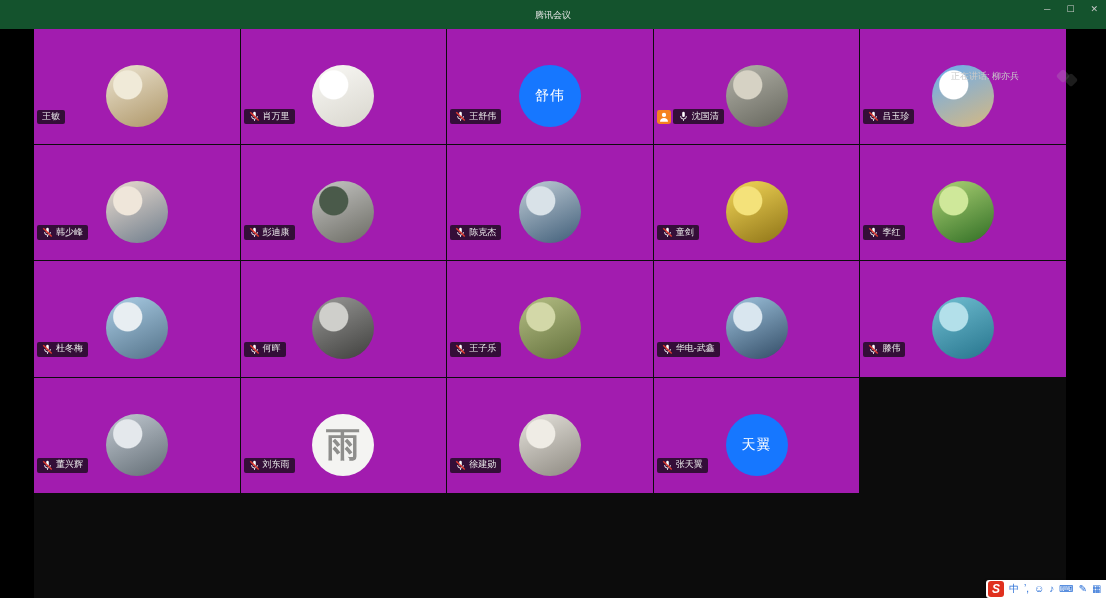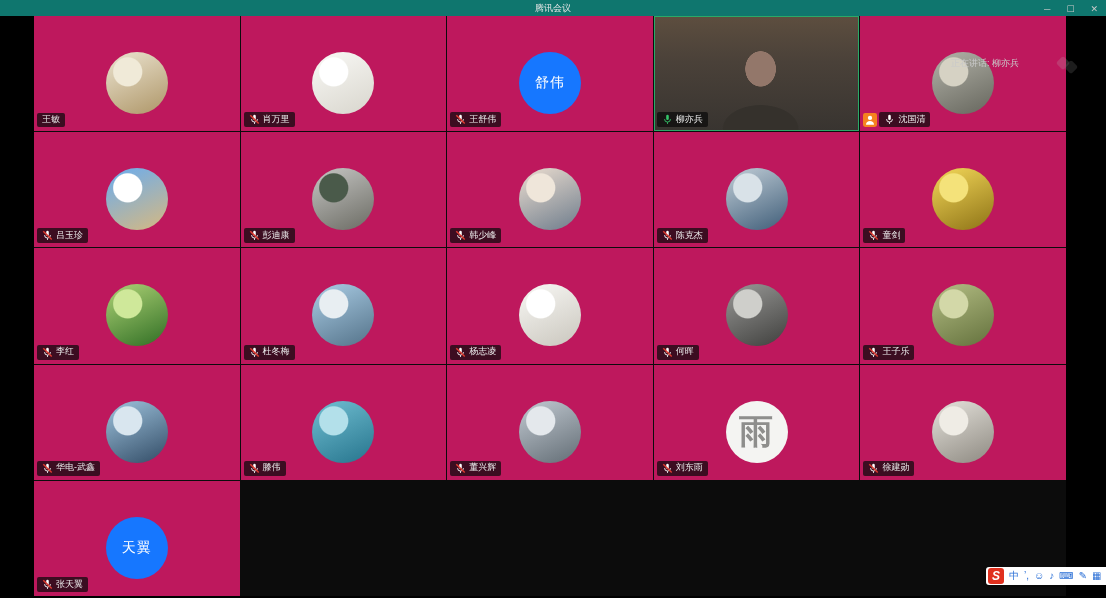--- a/index.html
+++ b/index.html
@@ -1,46 +1,46 @@
 <!DOCTYPE html>
 <html><head>
 <meta charset="utf-8">
 <style>
   * { margin:0; padding:0; box-sizing:border-box; }
   html,body { background:#000; }
   body { font-family:"Liberation Sans","DejaVu Sans",sans-serif; }
   .window { position:relative; width:1106px; height:598px; background:#000; overflow:hidden; }
 
   
-  .titlebar { position:relative; height:16px; background:#0f766e; }
+  .titlebar { position:relative; height:29px; background:#14532d; }
   .titlebar .title { position:absolute; left:50%; top:50%; transform:translate(-50%,-50%);
     font-size:9px; color:#e8e8e8; white-space:nowrap; }
   .win-controls { position:absolute; right:8px; top:0; height:18px; display:flex; align-items:center; gap:16px; }
   .win-controls span { font-size:9px; color:#c9c9c9; cursor:default; line-height:1; }
 
   
   .stage { position:relative; width:1106px; height:580px; background:#000; }
   .grid { position:absolute; left:34px; top:0; width:1032px; height:580px;
     display:grid; grid-template-columns:repeat(5,1fr); grid-template-rows:repeat(5,1fr);
     gap:1px; background:#0c0c0c; }
-  .tile { position:relative; background:#be185d; overflow:hidden; }
+  .tile { position:relative; background:#a21caf; overflow:hidden; }
   .tile.speaking { box-shadow:inset 0 0 0 1px #2aa968; }
   .tile.video { background:
       radial-gradient(ellipse 26px 30px at 52% 46%, #93776a 58%, rgba(0,0,0,0) 60%),
       radial-gradient(ellipse 64px 40px at 52% 98%, #35312c 58%, rgba(0,0,0,0) 60%),
       linear-gradient(180deg,#5d4e3f 0%,#4a4139 40%,#383430 100%); }
 
   .avatar { position:absolute; left:50%; top:36px; transform:translateX(-50%);
     width:62px; height:62px; border-radius:50%; display:flex; align-items:center; justify-content:center; }
   .avatar .avatar-text { font-size:14px; color:#fff; letter-spacing:1px; }
   .avatar.char .avatar-text { font-size:34px; font-family:"DejaVu Serif","Liberation Serif",serif; font-weight:bold; }
   .avatar-badge { position:absolute; right:-2px; bottom:2px; width:10px; height:10px;
     background:#e03b30; border-radius:2px; display:none; }
 
-  .label-row { position:absolute; left:3px; bottom:4px; display:flex; align-items:center; gap:2px; max-width:95%; }
+  .label-row { position:absolute; left:3px; bottom:20px; display:flex; align-items:center; gap:2px; max-width:95%; }
   .host-badge { width:14px; height:14px; display:none; }
   .pill { display:inline-flex; align-items:center; gap:3px; background:rgba(10,10,10,.72);
     border-radius:2px; padding:2px 5px; }
   .pill .mic { display:inline-flex; line-height:0; }
   .pill .pname { font-size:9px; line-height:1.1; color:#ececec; white-space:nowrap; }
 
   
   .speaking-banner { position:absolute; left:951px; top:41px; font-size:9px; color:#c9c9c9; white-space:nowrap; }
   .watermark { position:absolute; left:1058px; top:42px; width:26px; height:16px; opacity:.55; }
   .watermark i { position:absolute; width:10px; height:10px; transform:rotate(45deg);
@@ -116,36 +116,20 @@
                   <rect x="4.6" y="0.8" width="2.8" height="5.8" rx="1.4" fill="#ffffff"></rect>
                   <path d="M2.8 5.6a3.2 3.2 0 0 0 6.4 0" fill="none" stroke="#ffffff" stroke-width="1"></path>
                   <line x1="6" y1="9" x2="6" y2="10.8" stroke="#ffffff" stroke-width="1"></line>
                   <line x1="1.4" y1="1.4" x2="10.6" y2="10.4" stroke="#e03b30" stroke-width="1.6"></line>
                 </svg>
               </span>
         <span class="pname">王舒伟</span>
       </span>
     </div>
   </div>
-        <div class="tile video speaking">
-
-    <div class="label-row">
-
-      <span class="pill">
-        <span class="mic">
-                <svg width="11" height="11" viewBox="0 0 12 12">
-                  <rect x="4.6" y="0.8" width="2.8" height="5.8" rx="1.4" fill="#35c76a"></rect>
-                  <path d="M2.8 5.6a3.2 3.2 0 0 0 6.4 0" fill="none" stroke="#35c76a" stroke-width="1"></path>
-                  <line x1="6" y1="9" x2="6" y2="10.8" stroke="#35c76a" stroke-width="1"></line>
-                </svg>
-              </span>
-        <span class="pname">柳亦兵</span>
-      </span>
-    </div>
-  </div>
         <div class="tile">
     <div class="avatar" style="background: radial-gradient(circle at 35% 32%, rgb(214, 210, 196) 0px, rgb(214, 210, 196) 24%, rgba(0, 0, 0, 0) 26%), linear-gradient(155deg, rgb(168, 168, 158) 15%, rgb(111, 111, 102) 88%);">
       <span class="avatar-text"></span>
 
     </div>
     <div class="label-row">
       <span class="host-badge" style="display: inline-flex;">
               <svg width="14" height="14" viewBox="0 0 13 13">
                 <rect width="13" height="13" rx="2" fill="#f5821f"></rect>
                 <circle cx="6.5" cy="4.6" r="2" fill="#fff"></circle>
@@ -178,60 +162,60 @@
                   <path d="M2.8 5.6a3.2 3.2 0 0 0 6.4 0" fill="none" stroke="#ffffff" stroke-width="1"></path>
                   <line x1="6" y1="9" x2="6" y2="10.8" stroke="#ffffff" stroke-width="1"></line>
                   <line x1="1.4" y1="1.4" x2="10.6" y2="10.4" stroke="#e03b30" stroke-width="1.6"></line>
                 </svg>
               </span>
         <span class="pname">吕玉珍</span>
       </span>
     </div>
   </div>
         <div class="tile">
+    <div class="avatar" style="background: radial-gradient(circle at 35% 32%, rgb(239, 230, 218) 0px, rgb(239, 230, 218) 24%, rgba(0, 0, 0, 0) 26%), linear-gradient(155deg, rgb(217, 207, 198) 15%, rgb(125, 136, 148) 88%);">
+      <span class="avatar-text"></span>
+
+    </div>
+    <div class="label-row">
+
+      <span class="pill">
+        <span class="mic">
+                <svg width="11" height="11" viewBox="0 0 12 12">
+                  <rect x="4.6" y="0.8" width="2.8" height="5.8" rx="1.4" fill="#ffffff"></rect>
+                  <path d="M2.8 5.6a3.2 3.2 0 0 0 6.4 0" fill="none" stroke="#ffffff" stroke-width="1"></path>
+                  <line x1="6" y1="9" x2="6" y2="10.8" stroke="#ffffff" stroke-width="1"></line>
+                  <line x1="1.4" y1="1.4" x2="10.6" y2="10.4" stroke="#e03b30" stroke-width="1.6"></line>
+                </svg>
+              </span>
+        <span class="pname">韩少峰</span>
+      </span>
+    </div>
+  </div>
+        <div class="tile">
     <div class="avatar" style="background: radial-gradient(circle at 35% 32%, rgb(74, 90, 74) 0px, rgb(74, 90, 74) 24%, rgba(0, 0, 0, 0) 26%), linear-gradient(155deg, rgb(185, 185, 182) 15%, rgb(118, 118, 111) 88%);">
       <span class="avatar-text"></span>
 
     </div>
     <div class="label-row">
 
       <span class="pill">
         <span class="mic">
                 <svg width="11" height="11" viewBox="0 0 12 12">
                   <rect x="4.6" y="0.8" width="2.8" height="5.8" rx="1.4" fill="#ffffff"></rect>
                   <path d="M2.8 5.6a3.2 3.2 0 0 0 6.4 0" fill="none" stroke="#ffffff" stroke-width="1"></path>
                   <line x1="6" y1="9" x2="6" y2="10.8" stroke="#ffffff" stroke-width="1"></line>
                   <line x1="1.4" y1="1.4" x2="10.6" y2="10.4" stroke="#e03b30" stroke-width="1.6"></line>
                 </svg>
               </span>
         <span class="pname">彭迪康</span>
       </span>
     </div>
   </div>
         <div class="tile">
-    <div class="avatar" style="background: radial-gradient(circle at 35% 32%, rgb(239, 230, 218) 0px, rgb(239, 230, 218) 24%, rgba(0, 0, 0, 0) 26%), linear-gradient(155deg, rgb(217, 207, 198) 15%, rgb(125, 136, 148) 88%);">
-      <span class="avatar-text"></span>
-
-    </div>
-    <div class="label-row">
-
-      <span class="pill">
-        <span class="mic">
-                <svg width="11" height="11" viewBox="0 0 12 12">
-                  <rect x="4.6" y="0.8" width="2.8" height="5.8" rx="1.4" fill="#ffffff"></rect>
-                  <path d="M2.8 5.6a3.2 3.2 0 0 0 6.4 0" fill="none" stroke="#ffffff" stroke-width="1"></path>
-                  <line x1="6" y1="9" x2="6" y2="10.8" stroke="#ffffff" stroke-width="1"></line>
-                  <line x1="1.4" y1="1.4" x2="10.6" y2="10.4" stroke="#e03b30" stroke-width="1.6"></line>
-                </svg>
-              </span>
-        <span class="pname">韩少峰</span>
-      </span>
-    </div>
-  </div>
-        <div class="tile">
     <div class="avatar" style="background: radial-gradient(circle at 35% 32%, rgb(217, 226, 232) 0px, rgb(217, 226, 232) 24%, rgba(0, 0, 0, 0) 26%), linear-gradient(155deg, rgb(174, 189, 201) 15%, rgb(79, 107, 132) 88%);">
       <span class="avatar-text"></span>
 
     </div>
     <div class="label-row">
 
       <span class="pill">
         <span class="mic">
                 <svg width="11" height="11" viewBox="0 0 12 12">
                   <rect x="4.6" y="0.8" width="2.8" height="5.8" rx="1.4" fill="#ffffff"></rect>
@@ -294,40 +278,20 @@
       <span class="pill">
         <span class="mic">
                 <svg width="11" height="11" viewBox="0 0 12 12">
                   <rect x="4.6" y="0.8" width="2.8" height="5.8" rx="1.4" fill="#ffffff"></rect>
                   <path d="M2.8 5.6a3.2 3.2 0 0 0 6.4 0" fill="none" stroke="#ffffff" stroke-width="1"></path>
                   <line x1="6" y1="9" x2="6" y2="10.8" stroke="#ffffff" stroke-width="1"></line>
                   <line x1="1.4" y1="1.4" x2="10.6" y2="10.4" stroke="#e03b30" stroke-width="1.6"></line>
                 </svg>
               </span>
         <span class="pname">杜冬梅</span>
-      </span>
-    </div>
-  </div>
-        <div class="tile">
-    <div class="avatar" style="background: radial-gradient(circle at 35% 32%, rgb(255, 255, 255) 0px, rgb(255, 255, 255) 24%, rgba(0, 0, 0, 0) 26%), linear-gradient(155deg, rgb(242, 241, 237) 15%, rgb(207, 204, 196) 88%);">
-      <span class="avatar-text"></span>
-
-    </div>
-    <div class="label-row">
-
-      <span class="pill">
-        <span class="mic">
-                <svg width="11" height="11" viewBox="0 0 12 12">
-                  <rect x="4.6" y="0.8" width="2.8" height="5.8" rx="1.4" fill="#ffffff"></rect>
-                  <path d="M2.8 5.6a3.2 3.2 0 0 0 6.4 0" fill="none" stroke="#ffffff" stroke-width="1"></path>
-                  <line x1="6" y1="9" x2="6" y2="10.8" stroke="#ffffff" stroke-width="1"></line>
-                  <line x1="1.4" y1="1.4" x2="10.6" y2="10.4" stroke="#e03b30" stroke-width="1.6"></line>
-                </svg>
-              </span>
-        <span class="pname">杨志凌</span>
       </span>
     </div>
   </div>
         <div class="tile">
     <div class="avatar" style="background: radial-gradient(circle at 35% 32%, rgb(207, 207, 203) 0px, rgb(207, 207, 203) 24%, rgba(0, 0, 0, 0) 26%), linear-gradient(155deg, rgb(140, 140, 138) 15%, rgb(74, 74, 72) 88%);">
       <span class="avatar-text"></span>
 
     </div>
     <div class="label-row">
 

